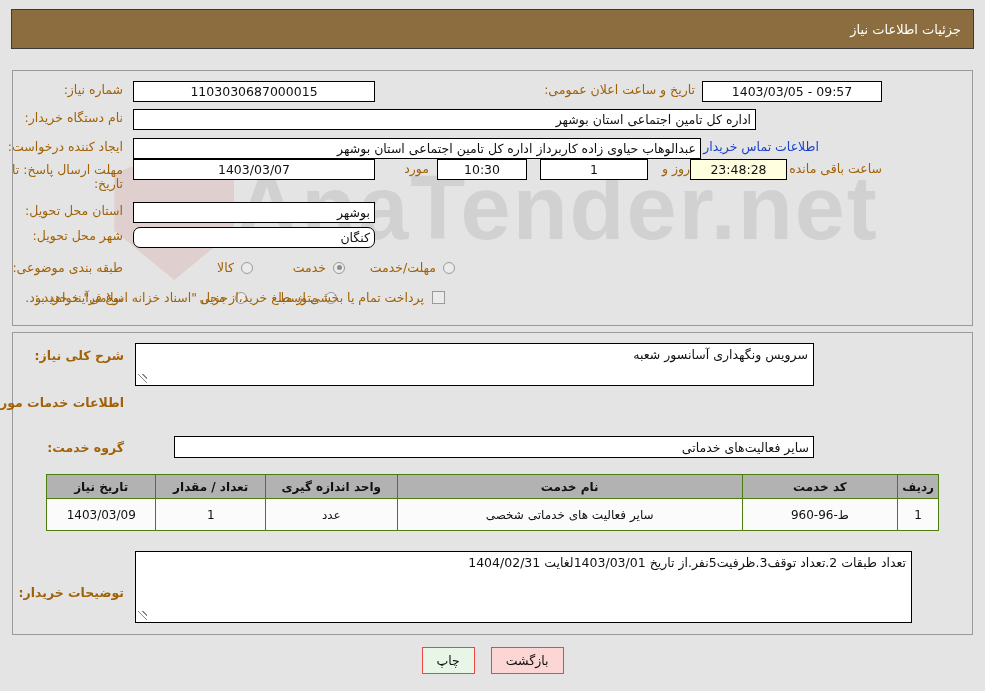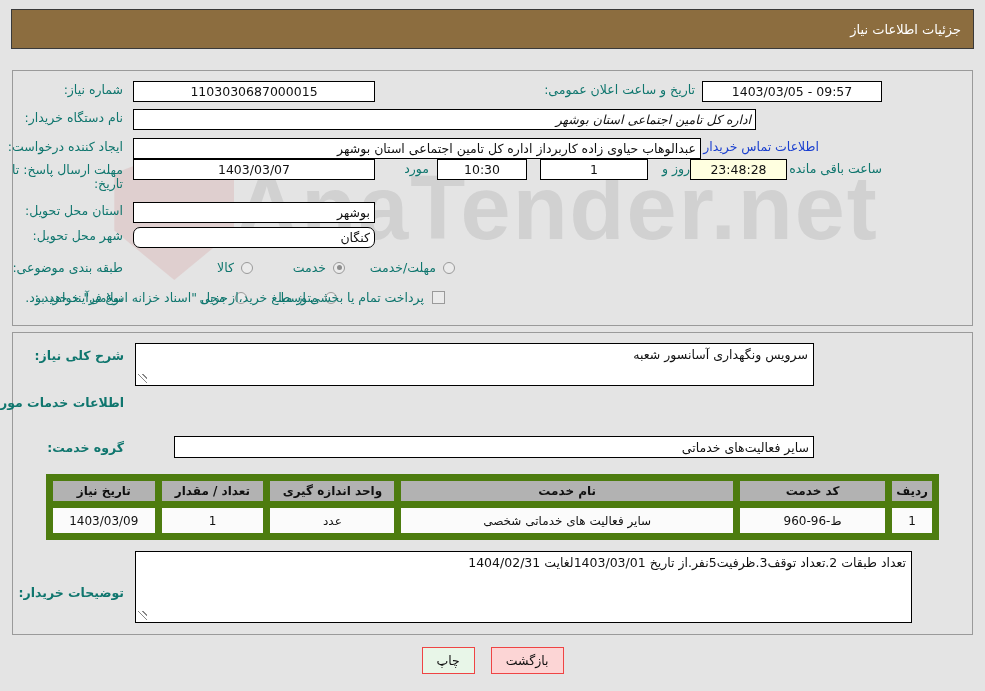--- a/index.html
+++ b/index.html
@@ -65,21 +65,21 @@
   #panel-bottom { top: 332px; right: 12px; left: 12px; height: 303px; }
 
   .row {
     position: absolute;
     display: flex;
     align-items: center;
     z-index: 3;
   }
   .lbl {
     font-size: 12.5px;
-    color: #0f766e;
+    color: #a16207;
     white-space: nowrap;
   }
   .lbl-bold { font-weight: bold; }
   .lbl-link { color: #1a3fcf; cursor: pointer; }
 
   .fld {
     border: 1px solid #000;
     background: #fff;
     height: 21px;
     font-size: 12.5px;
@@ -139,21 +139,21 @@
   }
 
   table.svc {
     position: absolute;
     border-collapse: collapse;
     font-size: 12px;
     z-index: 3;
     background: #fff;
   }
   table.svc th, table.svc td {
-    border: 7px solid #4d7c0f;
+    border: 1px solid #4d7c0f;
     text-align: center;
     padding: 3px 4px;
     color: #111;
     white-space: nowrap;
   }
   table.svc th {
     background: #b2b2b2;
     font-weight: bold;
     height: 24px;
   }
@@ -207,21 +207,21 @@
     <span class="lbl">تاریخ و ساعت اعلان عمومی:</span>
   </div>
   <div class="row" style="top:81px; right:103px;">
     <div class="fld ltr" style="width:180px;">1403/03/05 - 09:57</div>
   </div>
 
   <div class="row" style="top:110px; right:862px;">
     <span class="lbl">نام دستگاه خریدار:</span>
   </div>
   <div class="row" style="top:109px; right:229px;">
-    <div class="fld r" style="width:623px;font-style:italic;">اداره کل تامین اجتماعی استان بوشهر</div>
+    <div class="fld r" style="width:623px;">اداره کل تامین اجتماعی استان بوشهر</div>
   </div>
 
   <div class="row" style="top:139px; right:862px;">
     <span class="lbl">ایجاد کننده درخواست:</span>
   </div>
   <div class="row" style="top:138px; right:284px;">
     <div class="fld r" style="width:568px;">عبدالوهاب  حیاوی زاده  کاربرداز اداره کل تامین اجتماعی استان بوشهر</div>
   </div>
   <div class="row" style="top:139px; right:166px;">
     <span class="lbl lbl-link">اطلاعات تماس خریدار</span>

